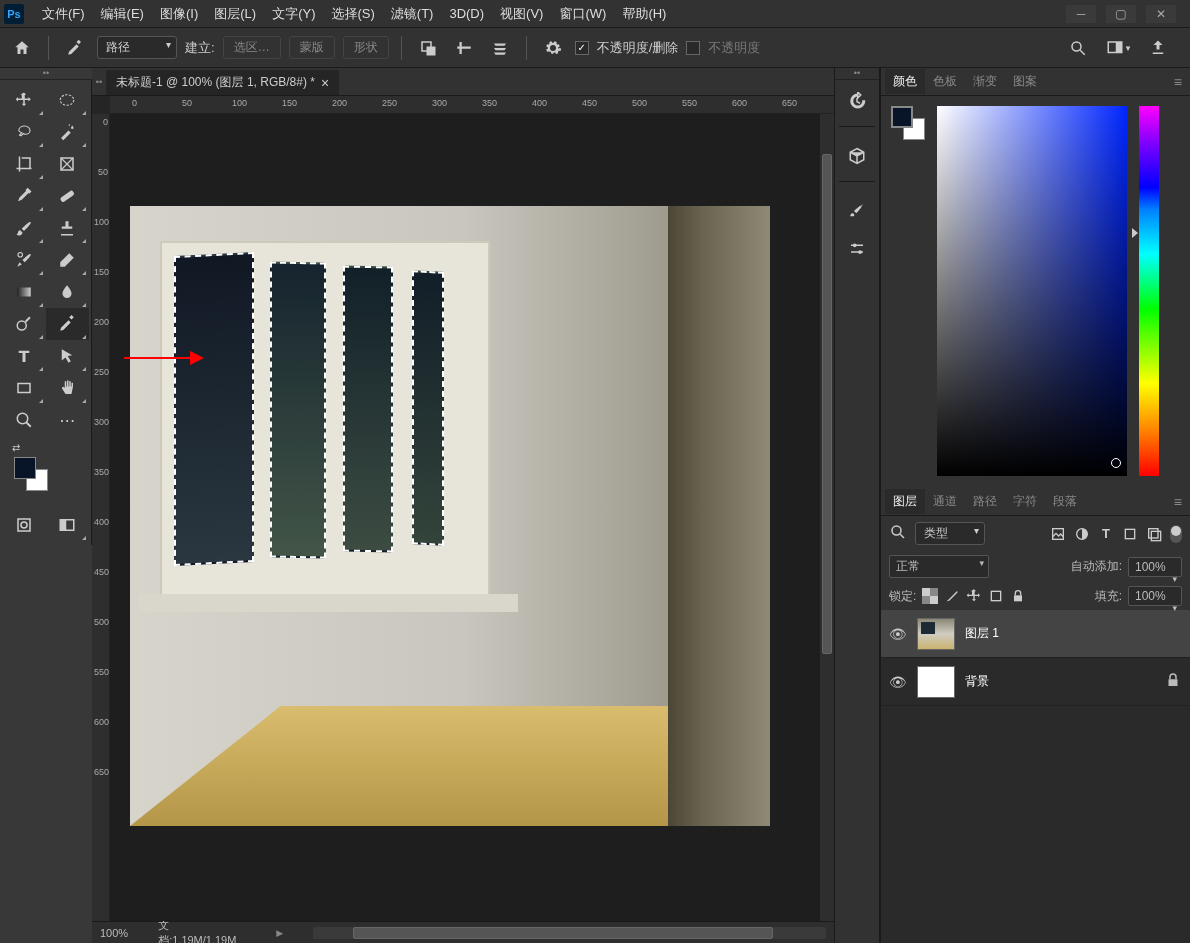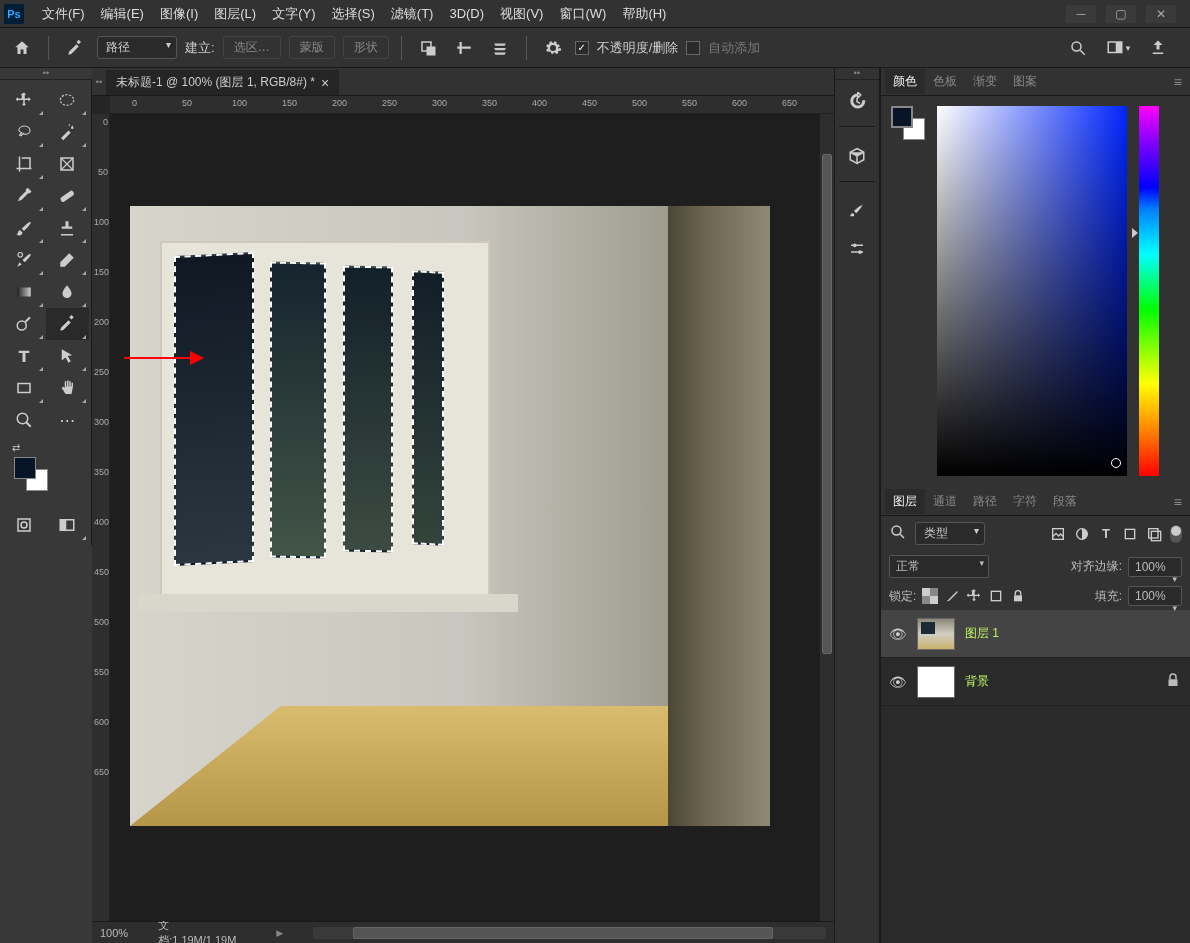--- a/index.html
+++ b/index.html
@@ -104,21 +104,21 @@
   .layer-row2 .dd, .layer-row3 .dd { background: #2a2a2a; border: 1px solid #555; padding: 2px 18px 2px 6px; position:relative; border-radius:2px;}
   .layer-row2 .dd::after, .layer-row3 .dd::after{content:"▾";position:absolute;right:4px;font-size:9px;}
   .mini-icon{width:16px;height:16px;display:inline-flex;align-items:center;justify-content:center;fill:#ccc;}
   .layer-list { flex: 1; background: #2a2a2a; overflow: auto; }
   .layer-item { display: flex; align-items: center; height: 48px; padding: 0 8px; gap: 10px; border-bottom: 1px solid #222; }
   .layer-item.active { background: #444; }
   .eye { width: 18px; font-size: 14px; color: #ccc; }
   .thumb { width: 38px; height: 32px; border: 1px solid #666; background: #fff; position:relative; overflow:hidden;}
   .thumb-room { background: linear-gradient(#8c8877, #d0cdc2 50%, #c9b36d);}
   .thumb-room::after{content:"";position:absolute;left:3px;top:3px;width:14px;height:12px;background:#1b2a34;}
-  .layer-item .name { font-size: 12px; color: #bef264; }
+  .layer-item .name { font-size: 12px; color: #ffffff; }
   .lock { margin-left: auto; fill:#bbb;}
 
   svg { width: 18px; height: 18px; }
 </style>
 </head>
 <body>
 
 <div class="menubar">
   <div class="ps-logo">Ps</div>
   <div class="menu-item">文件(F)</div>
@@ -176,21 +176,21 @@
     </div>
   <div class="opt-sep"></div>
   <div class="icon-btn">
       <svg viewBox="0 0 24 24">
         <path d="M12 8a4 4 0 100 8 4 4 0 000-8zm9 4l2 1-1 3-2-.5a8 8 0 01-1.5 1.5l.5 2-3 1-1-2h-2l-1 2-3-1 .5-2A8 8 0 016 16.5L4 17l-1-3 2-1v-2l-2-1 1-3 2 .5A8 8 0 017.5 6L7 4l3-1 1 2h2l1-2 3 1-.5 2A8 8 0 0118 7.5l2-.5 1 3-2 1v2z"></path>
       </svg>
     </div>
   <span class="checkbox checked"></span>
   <span class="opt-label">不透明度/删除</span>
   <span class="checkbox"></span>
-  <span class="opt-label" style="color:#777">自动添加</span>
+  <span class="opt-label" style="color:#777">不透明度</span>
 
   <div class="options-right">
     <div class="icon-btn">
         <svg viewBox="0 0 24 24">
           <circle cx="10" cy="10" r="6" fill="none" stroke="#ccc" stroke-width="2"></circle>
           <line x1="15" y1="15" x2="21" y2="21" stroke="#ccc" stroke-width="2"></line>
         </svg>
       </div>
     <div class="icon-btn">
         <svg viewBox="0 0 24 24">
@@ -561,21 +561,21 @@
               <svg viewBox="0 0 24 24">
                 <rect x="4" y="4" width="14" height="14" fill="none" stroke="#ccc" stroke-width="2"></rect>
                 <rect x="8" y="8" width="14" height="14" fill="none" stroke="#ccc" stroke-width="2"></rect>
               </svg>
             </span>
           <span class="pill"></span>
         </div>
       </div>
       <div class="layer-row2">
         <div class="dd" style="width:100px">正常</div>
-        <span style="margin-left:auto">对齐边缘:</span>
+        <span style="margin-left:auto">自动添加:</span>
         <div class="dd" style="width:54px">100%</div>
       </div>
       <div class="layer-row3">
         <span>锁定:</span>
         <span class="mini-icon">
             <svg viewBox="0 0 16 16">
               <rect width="16" height="16" fill="#888"></rect>
               <rect x="0" y="0" width="8" height="8" fill="#ccc"></rect>
               <rect x="8" y="8" width="8" height="8" fill="#ccc"></rect>
             </svg>

